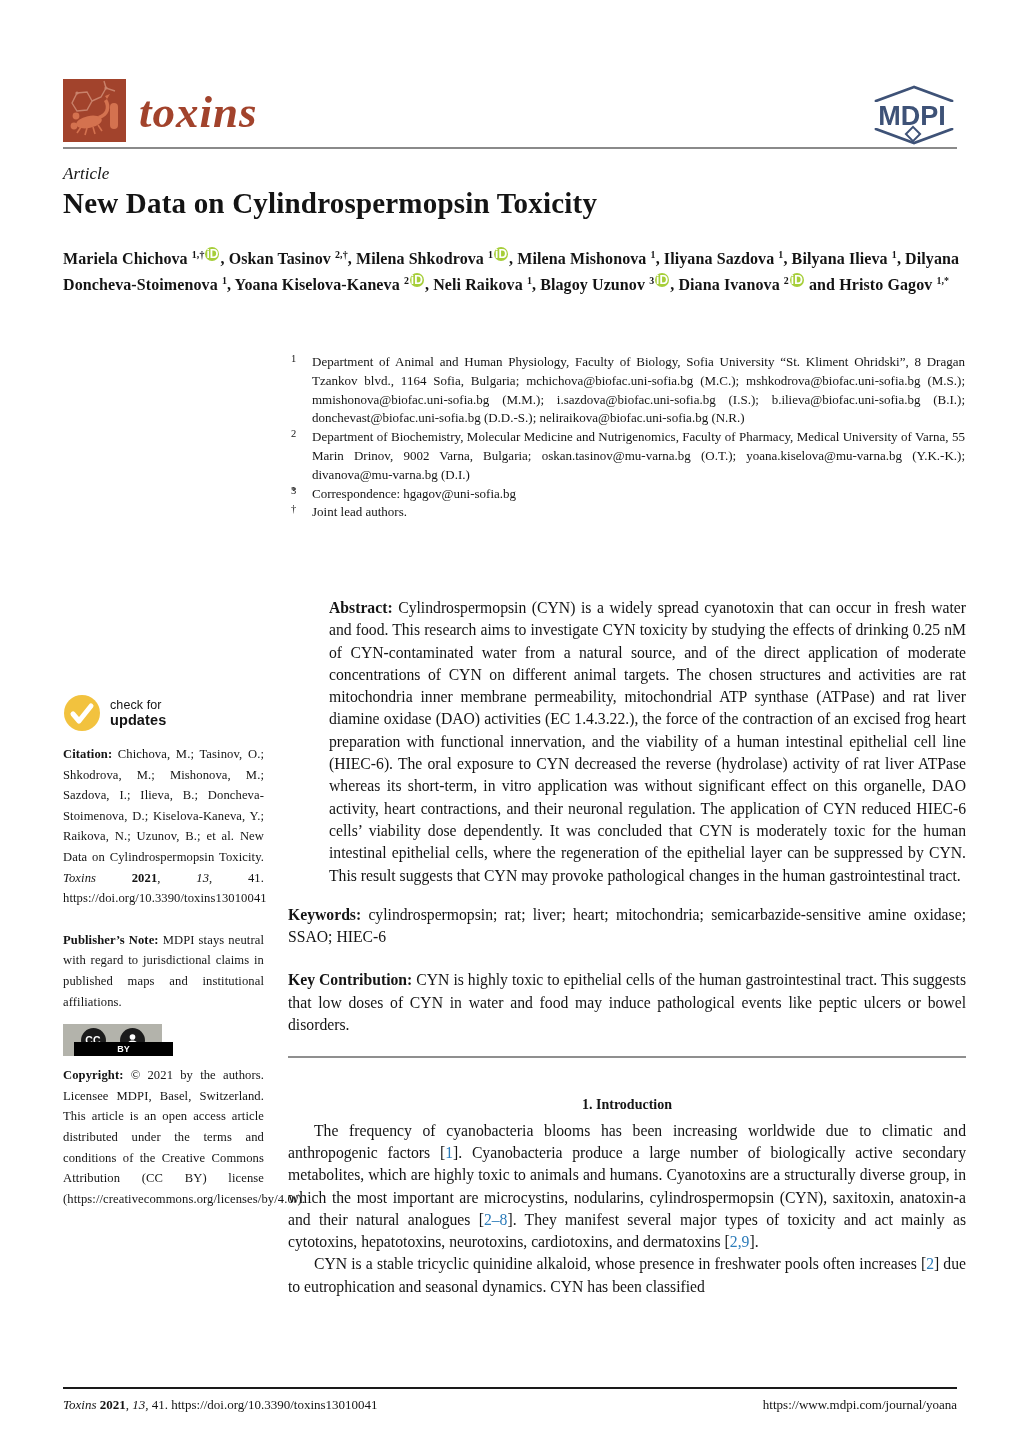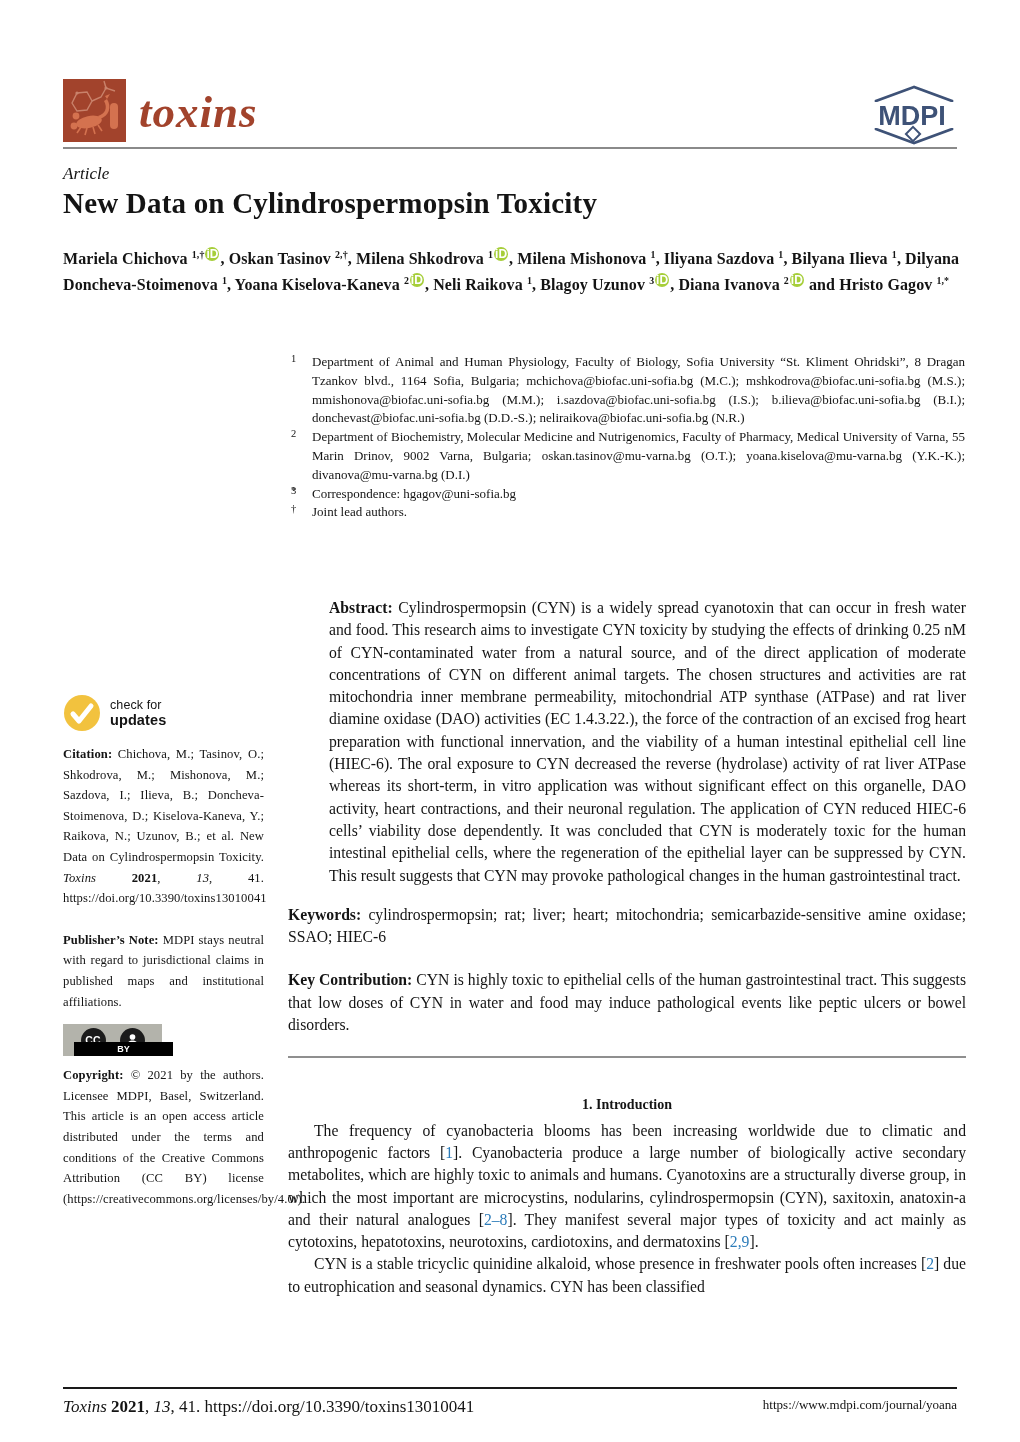--- a/index.html
+++ b/index.html
@@ -46,21 +46,21 @@
   .maincol{position:absolute;left:288px;top:597px;width:678px;font-size:15.7px;line-height:22.3px;
            text-align:justify;}
   .abstract{margin-bottom:17px;margin-left:41px;}
   .keywords{margin-bottom:21px;}
   .section-hr{margin:20px 0 0;height:2px;background:#8f8f8f;border:none;}
   .intro-h{margin:36px 0 3px;font-size:14px;font-weight:bold;text-align:center;}
   .p{text-indent:26px;margin:0;}
 
   
   .hr-footer{position:absolute;left:63px;top:1387px;width:894px;height:2px;background:#1a1a1a;}
-  .footer-left{position:absolute;left:63px;top:1397px;font-size:17px;}
+  .footer-left{position:absolute;left:63px;top:1397px;font-size:13px;}
   .footer-right{position:absolute;right:63px;top:1397px;font-size:13px;}
 
   
   .seg-b{font-weight:bold;}
   .seg-i{font-style:italic;}
   .seg-sup{font-size:62%;vertical-align:super;line-height:0;}
   .seg-link{color:#2b7bb9;}
   .orcid{display:inline-flex;width:14px;height:14px;border-radius:50%;background:#A6CE39;color:#fff;
          font-size:12px;font-weight:bold;align-items:center;justify-content:center;
          vertical-align:super;margin:0 1px;font-family:"Liberation Sans",sans-serif;line-height:14px;}

